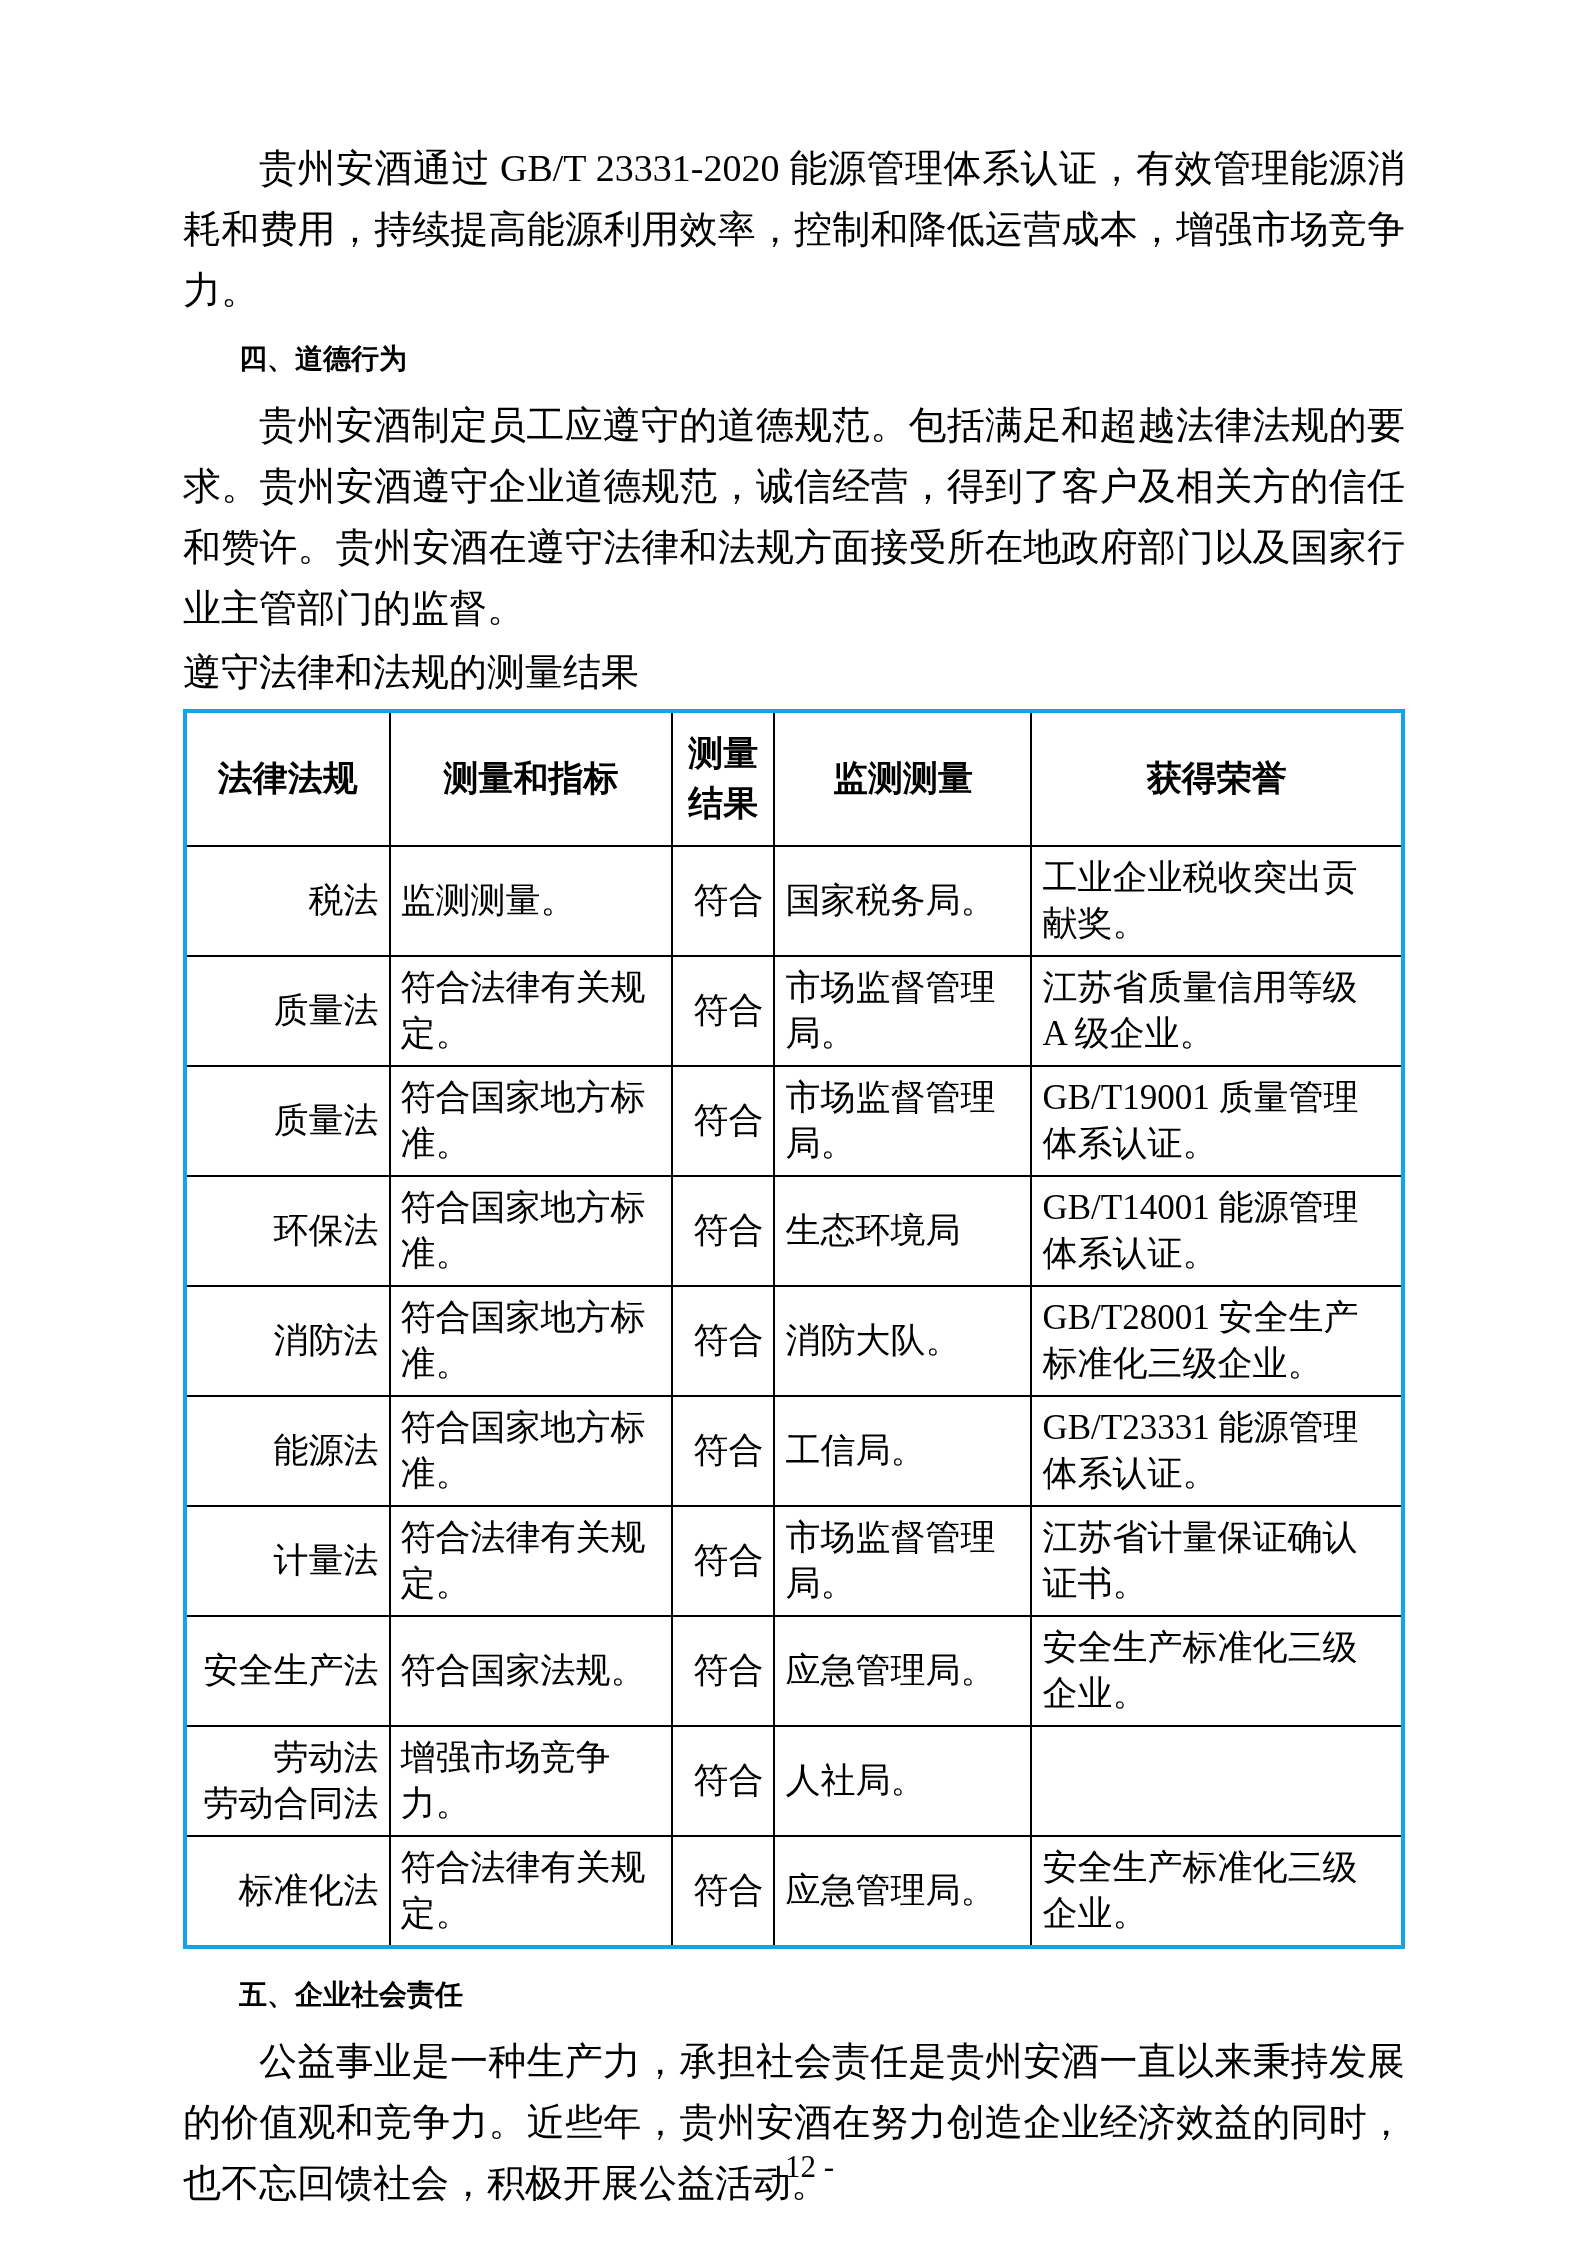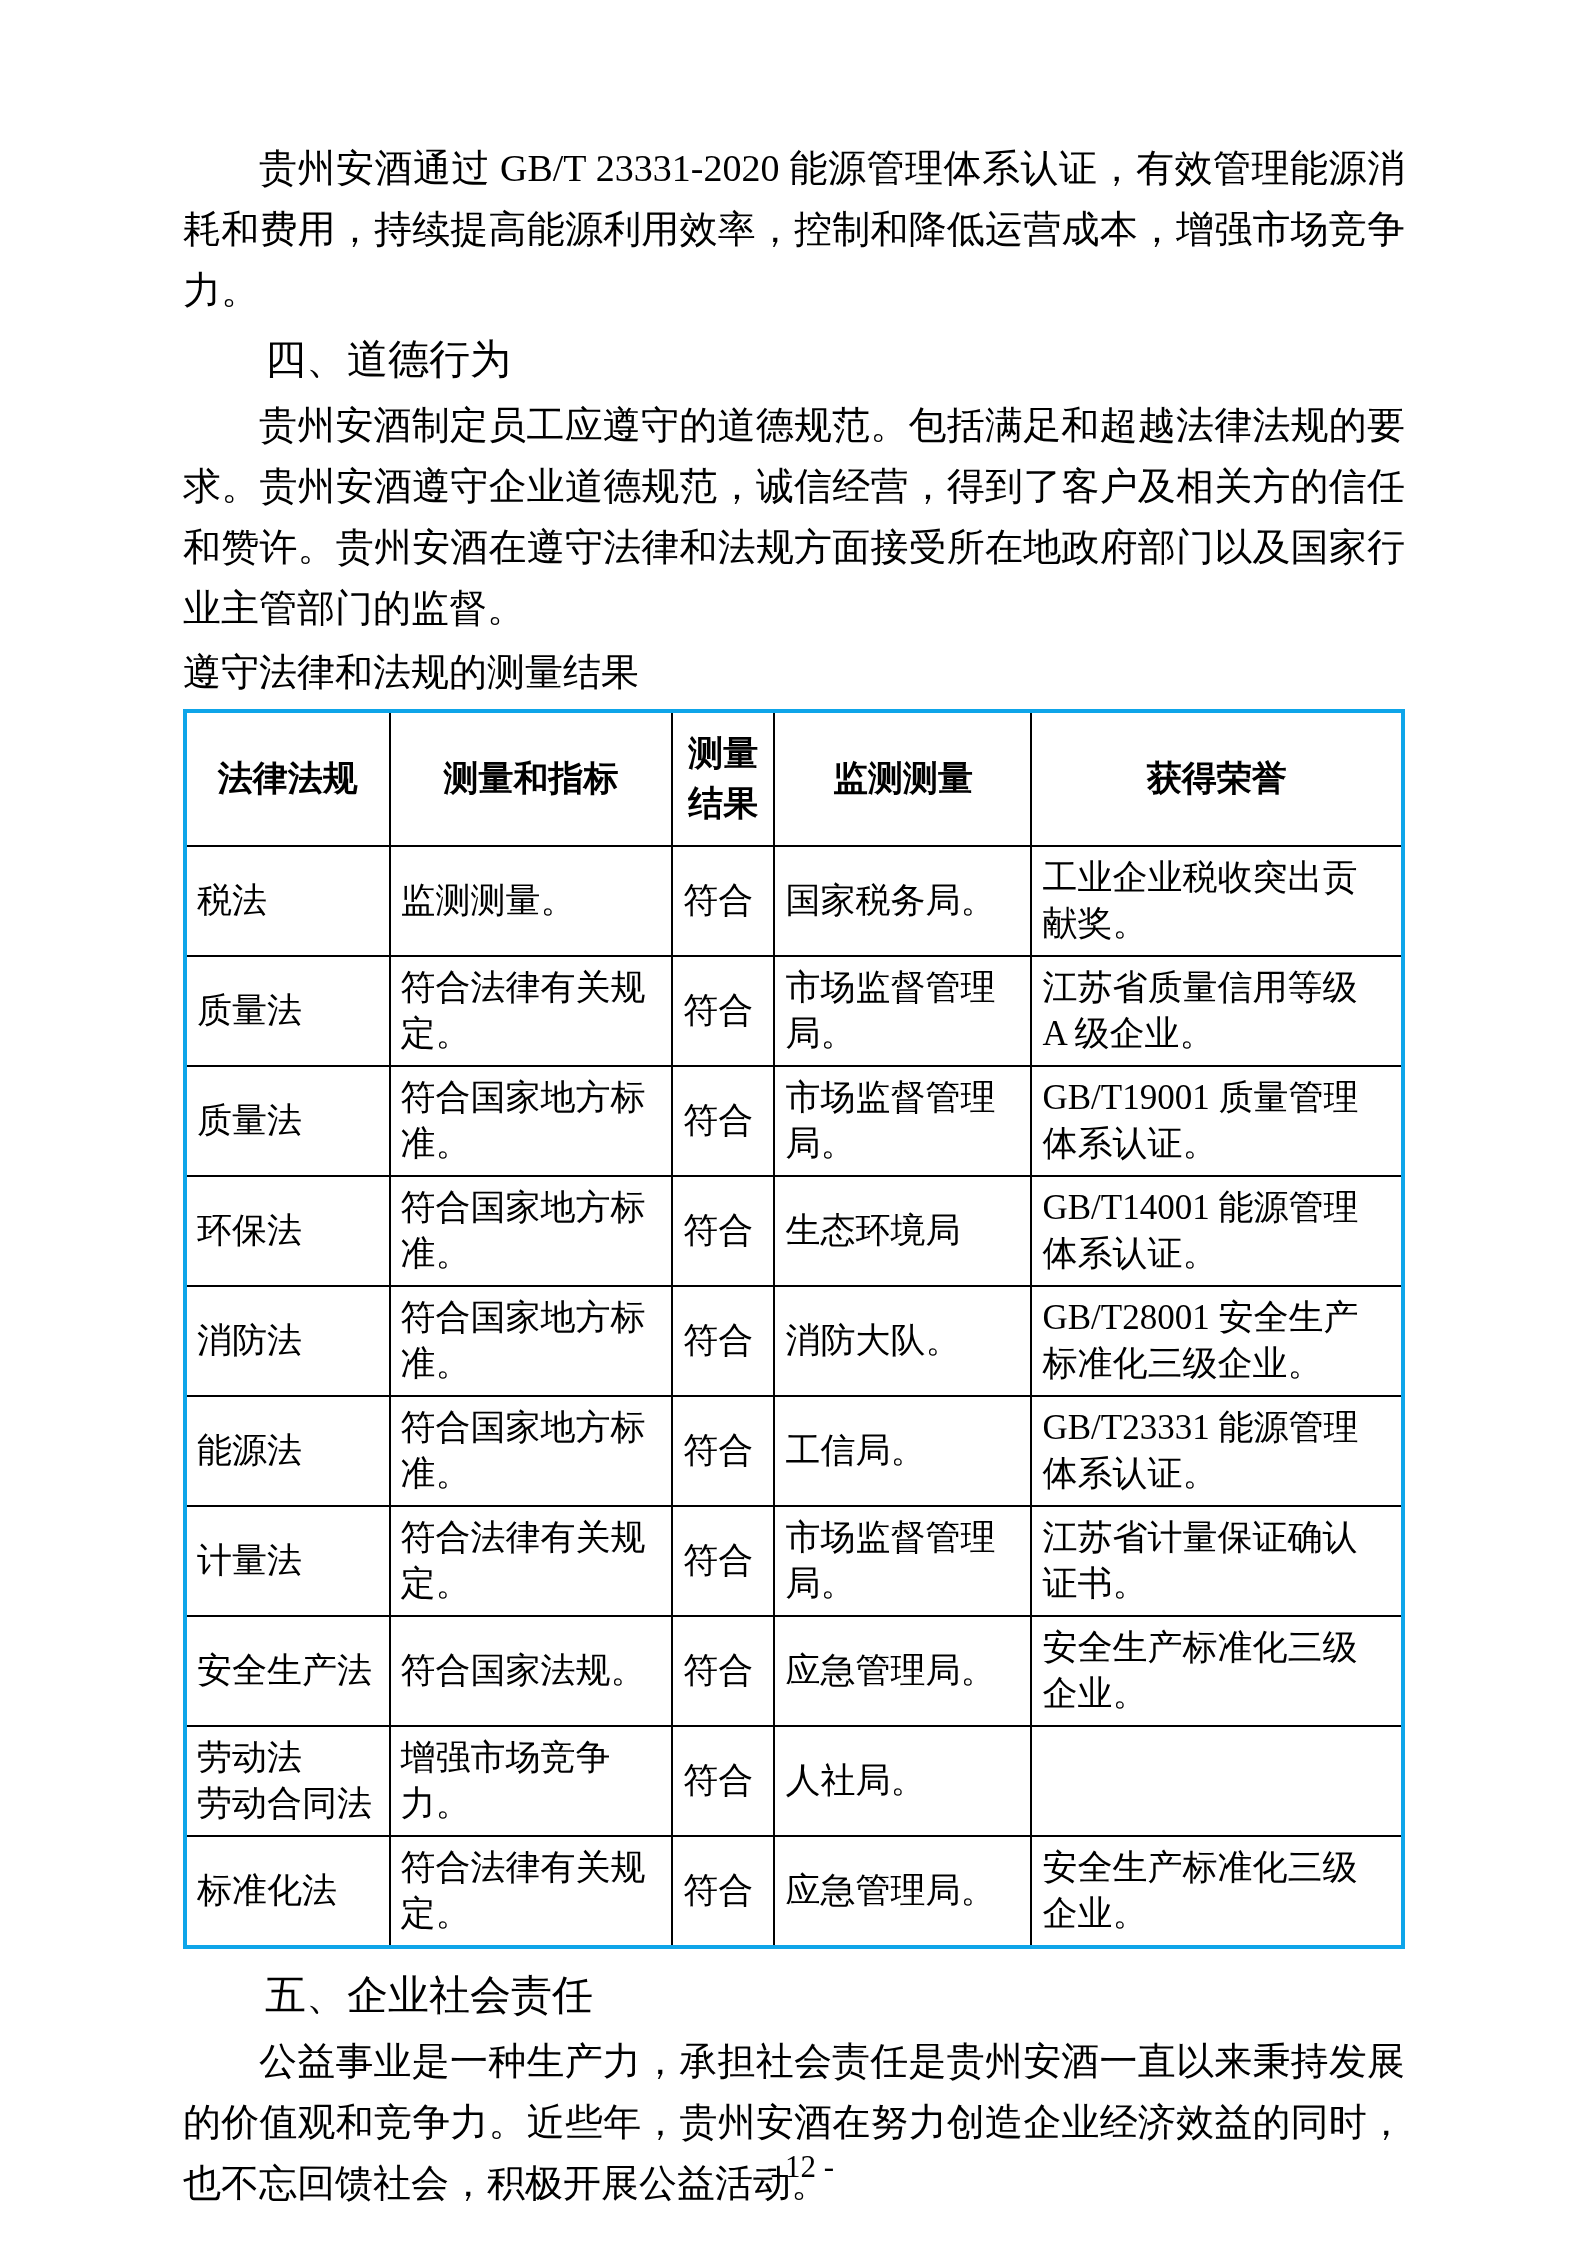--- a/index.html
+++ b/index.html
@@ -18,23 +18,23 @@
   .para {
     margin: 0;
     font-size: 38px;
     line-height: 61px;
     text-align: justify;
     text-indent: 2em;
     word-break: break-word;
   }
   .heading {
     margin: 8px 0 6px 0;
-    font-size: 41px;
+    font-size: 28px;
     line-height: 60px;
-    font-weight: normal;
+    font-weight: bold;
     text-indent: 2em;
   }
   .table-caption {
     font-size: 38px;
     line-height: 58px;
     text-align: left;
     margin-top: 4px;
   }
   table.compliance {
     width: 100%;
@@ -60,21 +60,21 @@
     padding: 16px 4px;
     line-height: 50px;
     vertical-align: middle;
   }
   table.compliance td {
     padding: 8px 10px;
     line-height: 46px;
     vertical-align: middle;
     text-align: left;
   }
-  table.compliance td.c-center { text-align: left; }
+  table.compliance td.c-center { text-align: right; }
   table.compliance td.c-pre { white-space: pre-line; }
   .section-after-table { margin-top: 16px; }
   .page-number {
     position: absolute;
     bottom: 58px;
     left: 7px;
     width: 100%;
     text-align: center;
     font-size: 31px;
     line-height: 40px;

